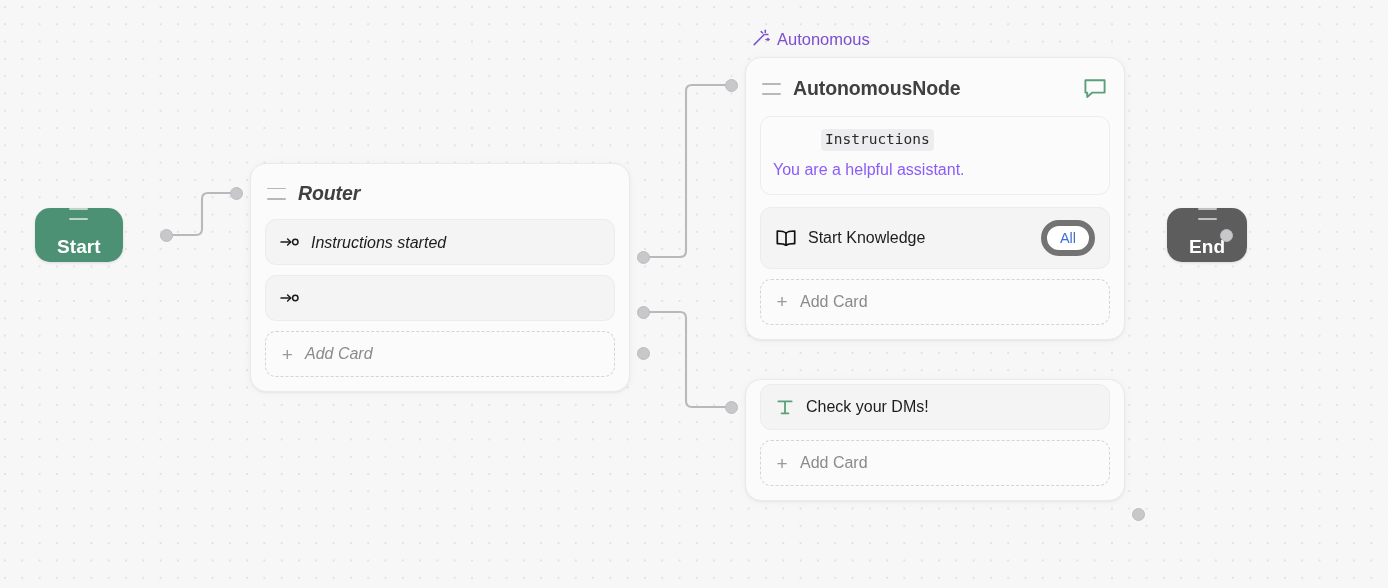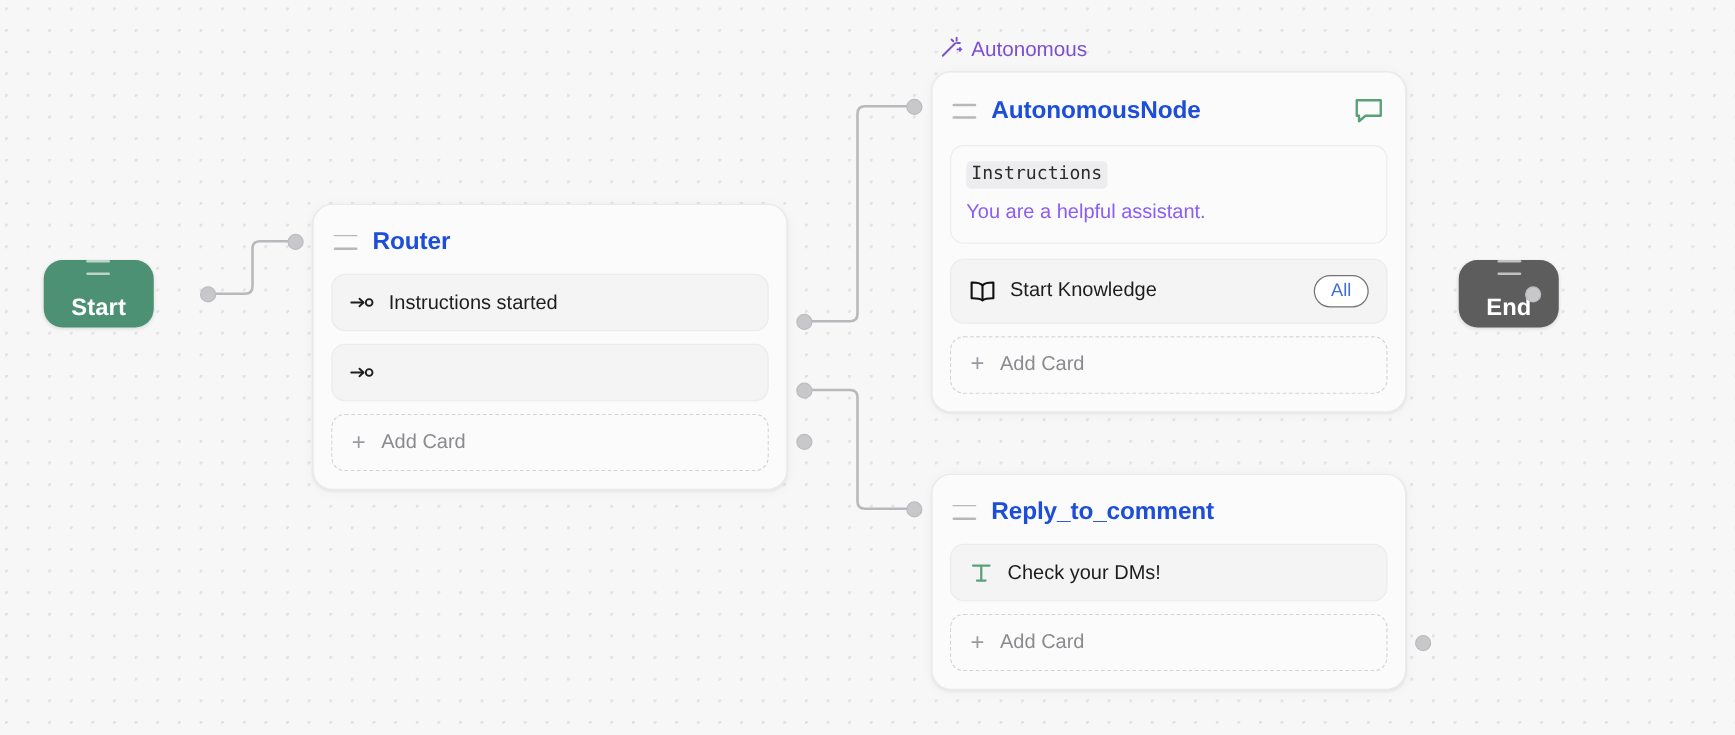--- a/index.html
+++ b/index.html
@@ -40,21 +40,21 @@
   }
   .drag-handle {
     width: 19px; height: 12px;
     flex: 0 0 auto;
     display: flex; flex-direction: column; justify-content: space-between;
   }
   .drag-handle i { display:block; height: 1.6px; background: #b8b8b8; border-radius: 1px; }
   .node-title {
     font-size: 19.5px;
     font-weight: bold;
-    color: #1d4ed8;
+    color: #404040;
     letter-spacing: -0.1px;
     line-height: 1.2;
     flex: 1 1 auto;
   }
   .header-action { flex: 0 0 auto; display:flex; align-items:center; }
 
   .node-body { padding: 4px 14px 14px 14px; }
 
   
   .card {
@@ -82,20 +82,21 @@
   }
   .instr-tag {
     display: inline-block;
     font-family: "DejaVu Sans Mono", "Liberation Mono", monospace;
     font-size: 14.5px;
     color: #2b2b2e;
     background: #ededef;
     border-radius: 4px;
     padding: 1px 4px;
     line-height: 1.35;
+    margin-left: 48px;
   }
   .instr-text {
     margin-top: 9px;
     font-size: 16px;
     color: #8b5cf6;
     line-height: 1.25;
   }
 
   .add-card {
     display: flex; align-items: center; gap: 11px;
@@ -106,21 +107,21 @@
     color: #8a8a8f;
     min-height: 46px;
   }
   .add-card .plus { font-size: 19px; line-height: 1; color: #9a9aa0; width: 14px; text-align:center; }
 
   .badge-all {
     flex: 0 0 auto;
     font-size: 14.5px;
     color: #3f6fd6;
     background: #ffffff;
-    border: 1px solid #737373;
+    border: 6px solid #737373;
     border-radius: 999px;
     padding: 3px 13px;
     line-height: 1.25;
   }
 
   
   .pill {
     position: absolute;
     display: flex; align-items: center; gap: 16px;
     border-radius: 15px;
@@ -168,21 +169,21 @@
 
   <div class="pill" style="left:35px; top:208px; background:#4d9175;">
     <span class="drag-handle">
         <i></i>
         <i></i>
       </span>
     <span class="pill-label">Start</span>
   </div>
   <div class="handle" style="left:160px; top:229px;"></div>
 
-  <div class="node" style="left:250px; top:163px; width:380px;">
+  <div class="node" style="left:250px; top:163px; width:380px;font-style:italic;">
     <div class="node-header">
       <span class="drag-handle">
           <i></i>
           <i></i>
         </span>
       <span class="node-title">Router</span>
     </div>
     <div class="node-body">
 
       <div class="card">
@@ -275,27 +276,20 @@
       <div class="add-card">
         <span class="plus">+</span>
         <span>Add Card</span>
       </div>
 
     </div>
   </div>
   <div class="handle" style="left:725px; top:79px;"></div>
 
   <div class="node" style="left:745px; top:379px; width:380px;">
-    <div class="node-header">
-      <span class="drag-handle">
-          <i></i>
-          <i></i>
-        </span>
-      <span class="node-title">Reply_to_comment</span>
-    </div>
     <div class="node-body">
 
       <div class="card">
         <span class="card-icon">
           <svg width="20" height="20" viewBox="0 0 20 20">
             <g stroke="#5aa179" stroke-width="1.8" stroke-linecap="round">
               <line x1="3.4" y1="4.4" x2="16.6" y2="4.4"></line>
               <line x1="10" y1="4.8" x2="10" y2="16.2"></line>
               <line x1="6.6" y1="16.4" x2="13.4" y2="16.4"></line>
             </g>

